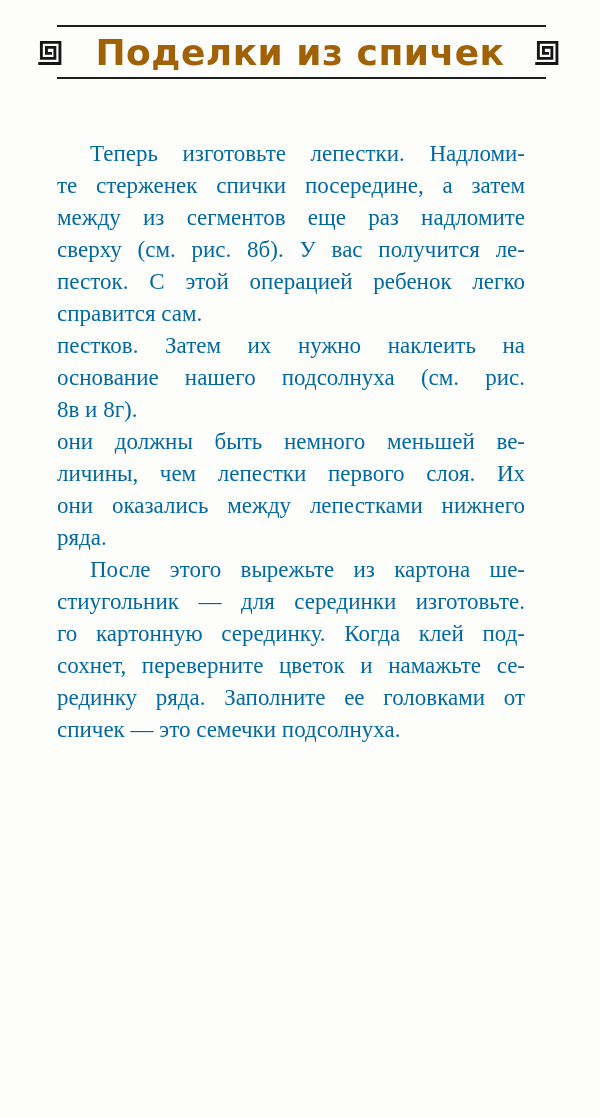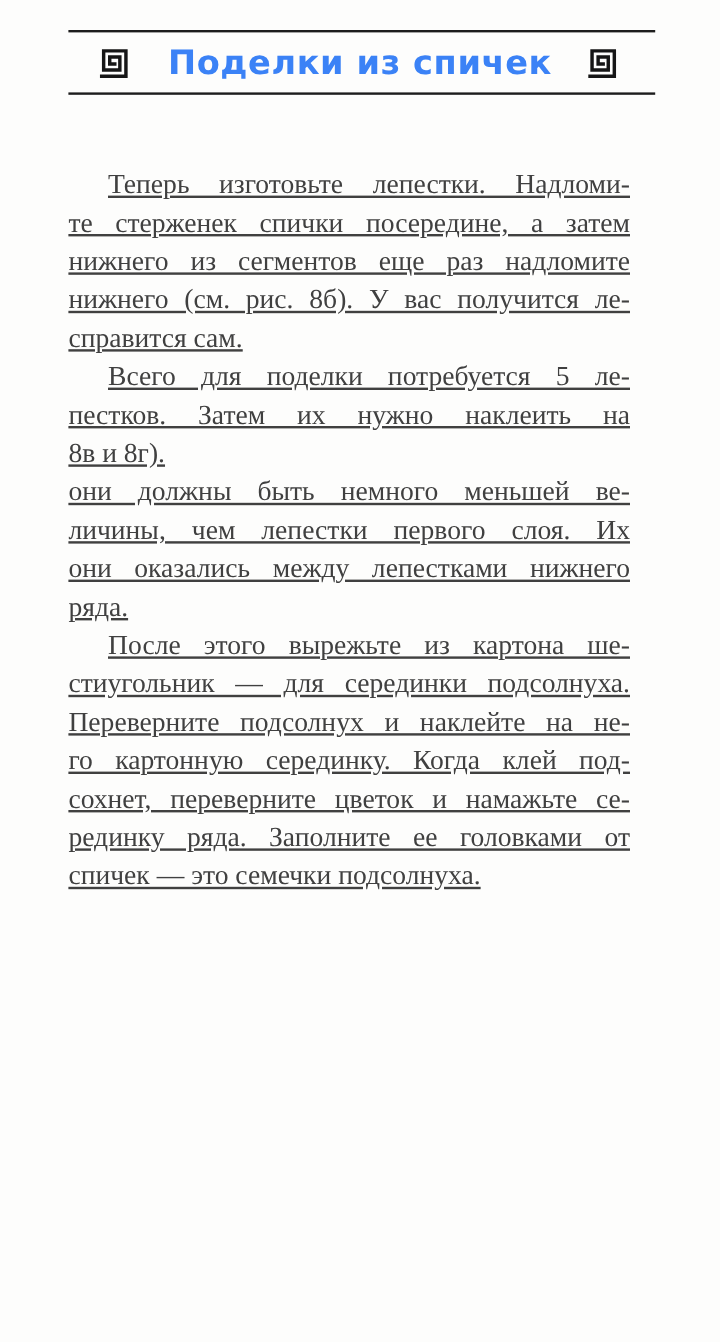--- a/index.html
+++ b/index.html
@@ -22,39 +22,38 @@
   .header-row {
     height: 50px;
     display: flex;
     align-items: center;
     justify-content: center;
     gap: 30px;
   }
   .chapter-title {
     font-family: "DejaVu Sans", sans-serif;
     font-weight: 700;
-    font-size: 28px;
+    font-size: 36px;
     letter-spacing: 0.5px;
-    color: #3b82f6;
+    color: #a16207;
     white-space: nowrap;
   }
   .ornament { display: block; }
   .ornament path {
     fill: none;
     stroke: #161616;
     stroke-width: 3.4;
     stroke-linecap: square;
   }
 
   .body-text {
     margin: 59px 75px 0 57px;
     font-size: 23px;
     line-height: 32px;
-    color: #404040;
-    text-decoration: underline;
+    color: #0369a1;
   }
   .line {
     text-align: justify;
     text-align-last: justify;
   }
   .line.first { padding-left: 33px; }
   .line.para-last { text-align-last: left; }
 </style>
 </head>
 <body>
@@ -74,39 +73,39 @@
       <path d="M 2 29 H 26 V 4 H 4 V 23 H 20 V 10 H 10 V 17 H 15"></path>
     </svg>
   </div>
 
   <div class="rule rule-bottom"></div>
 
   <div class="body-text">
       <div class="paragraph">
         <div class="line first">Теперь изготовьте лепестки. Надломи-</div>
         <div class="line">те стерженек спички посередине, а затем</div>
-        <div class="line">нижнего из сегментов еще раз надломите</div>
-        <div class="line">нижнего (см. рис. 8б). У вас получится ле-</div>
+        <div class="line">между из сегментов еще раз надломите</div>
+        <div class="line">сверху (см. рис. 8б). У вас получится ле-</div>
+        <div class="line">песток. С этой операцией ребенок легко</div>
         <div class="line para-last">справится сам.</div>
       </div>
       <div class="paragraph">
-        <div class="line first">Всего для поделки потребуется 5 ле-</div>
         <div class="line">пестков. Затем их нужно наклеить на</div>
+        <div class="line">основание нашего подсолнуха (см. рис.</div>
         <div class="line para-last">8в и 8г).</div>
       </div>
       <div class="paragraph">
         <div class="line">они должны быть немного меньшей ве-</div>
         <div class="line">личины, чем лепестки первого слоя. Их</div>
         <div class="line">они оказались между лепестками нижнего</div>
         <div class="line para-last">ряда.</div>
       </div>
       <div class="paragraph">
         <div class="line first">После этого вырежьте из картона ше-</div>
-        <div class="line">стиугольник — для серединки подсолнуха.</div>
-        <div class="line">Переверните подсолнух и наклейте на не-</div>
+        <div class="line">стиугольник — для серединки изготовьте.</div>
         <div class="line">го картонную серединку. Когда клей под-</div>
         <div class="line">сохнет, переверните цветок и намажьте се-</div>
         <div class="line">рединку ряда. Заполните ее головками от</div>
         <div class="line para-last">спичек — это семечки подсолнуха.</div>
       </div>
     </div>
 
 </div>
 
 </body></html>

